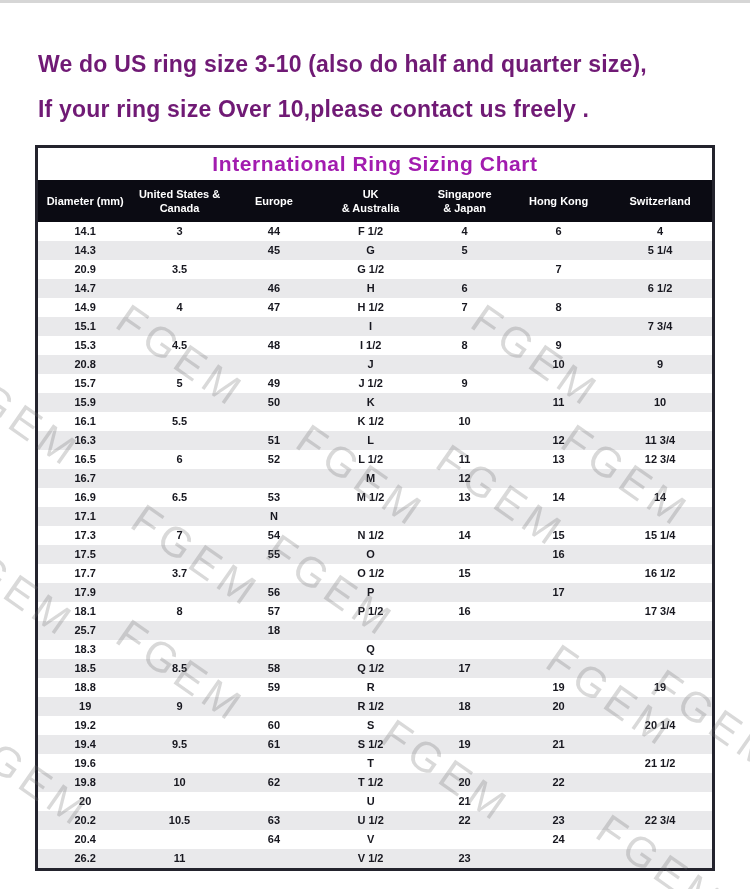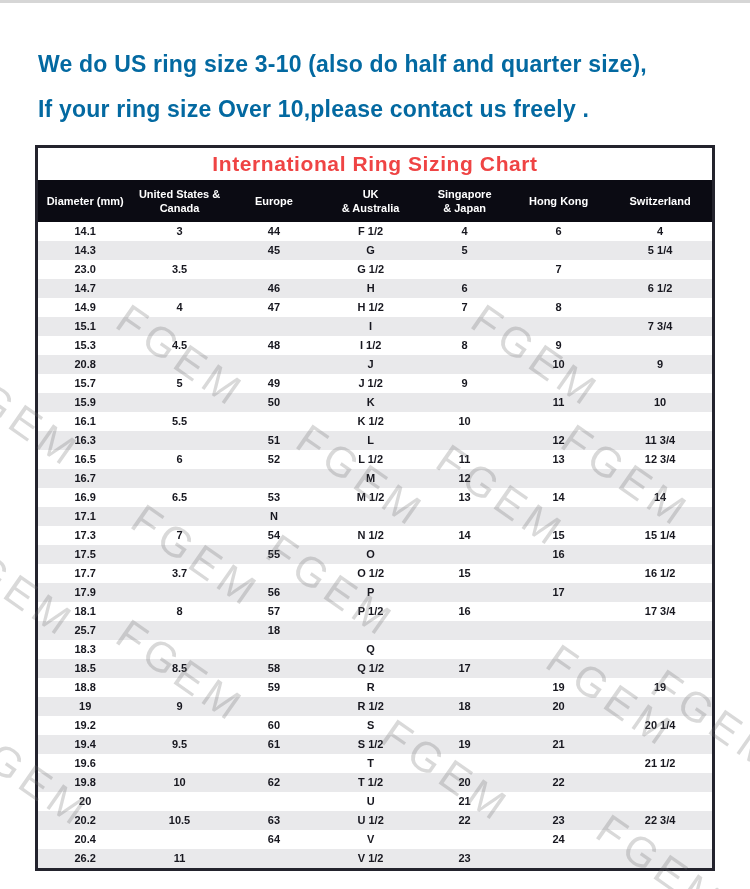--- a/index.html
+++ b/index.html
@@ -9,37 +9,37 @@
     font-family:"Liberation Sans",sans-serif;
     position:relative;
     overflow:hidden;
   }
   .top-edge{
     position:absolute;top:0;left:0;width:750px;height:3px;
     background:#d6d6d6;
   }
   .notice{
     position:absolute;left:38px;top:42px;width:690px;
-    color:#0369a1;
+    color:#701a75;
     font-size:23px;font-weight:bold;
     line-height:45px;
     letter-spacing:0.2px;
   }
   .chart{
     position:absolute;left:35px;top:145px;width:680px;
     border:3px solid #23232d;
     box-sizing:border-box;
     background:#ffffff;
     z-index:2;
   }
   .chart-title{
     height:32px;line-height:32px;
     text-align:center;
     font-size:21px;font-weight:bold;
-    color:#ef4444;
+    color:#a21caf;
     letter-spacing:0.6px;
   }
   table{
     width:100%;
     border-collapse:collapse;
     table-layout:fixed;
   }
   thead th{
     background:#0b0b13;
     color:#ffffff;
@@ -128,21 +128,21 @@
         <tr>
           <td>14.3</td>
           <td></td>
           <td>45</td>
           <td>G</td>
           <td>5</td>
           <td></td>
           <td>5 1/4</td>
         </tr>
         <tr>
-          <td>23.0</td>
+          <td>20.9</td>
           <td>3.5</td>
           <td></td>
           <td>G 1/2</td>
           <td></td>
           <td>7</td>
           <td></td>
         </tr>
         <tr>
           <td>14.7</td>
           <td></td>

